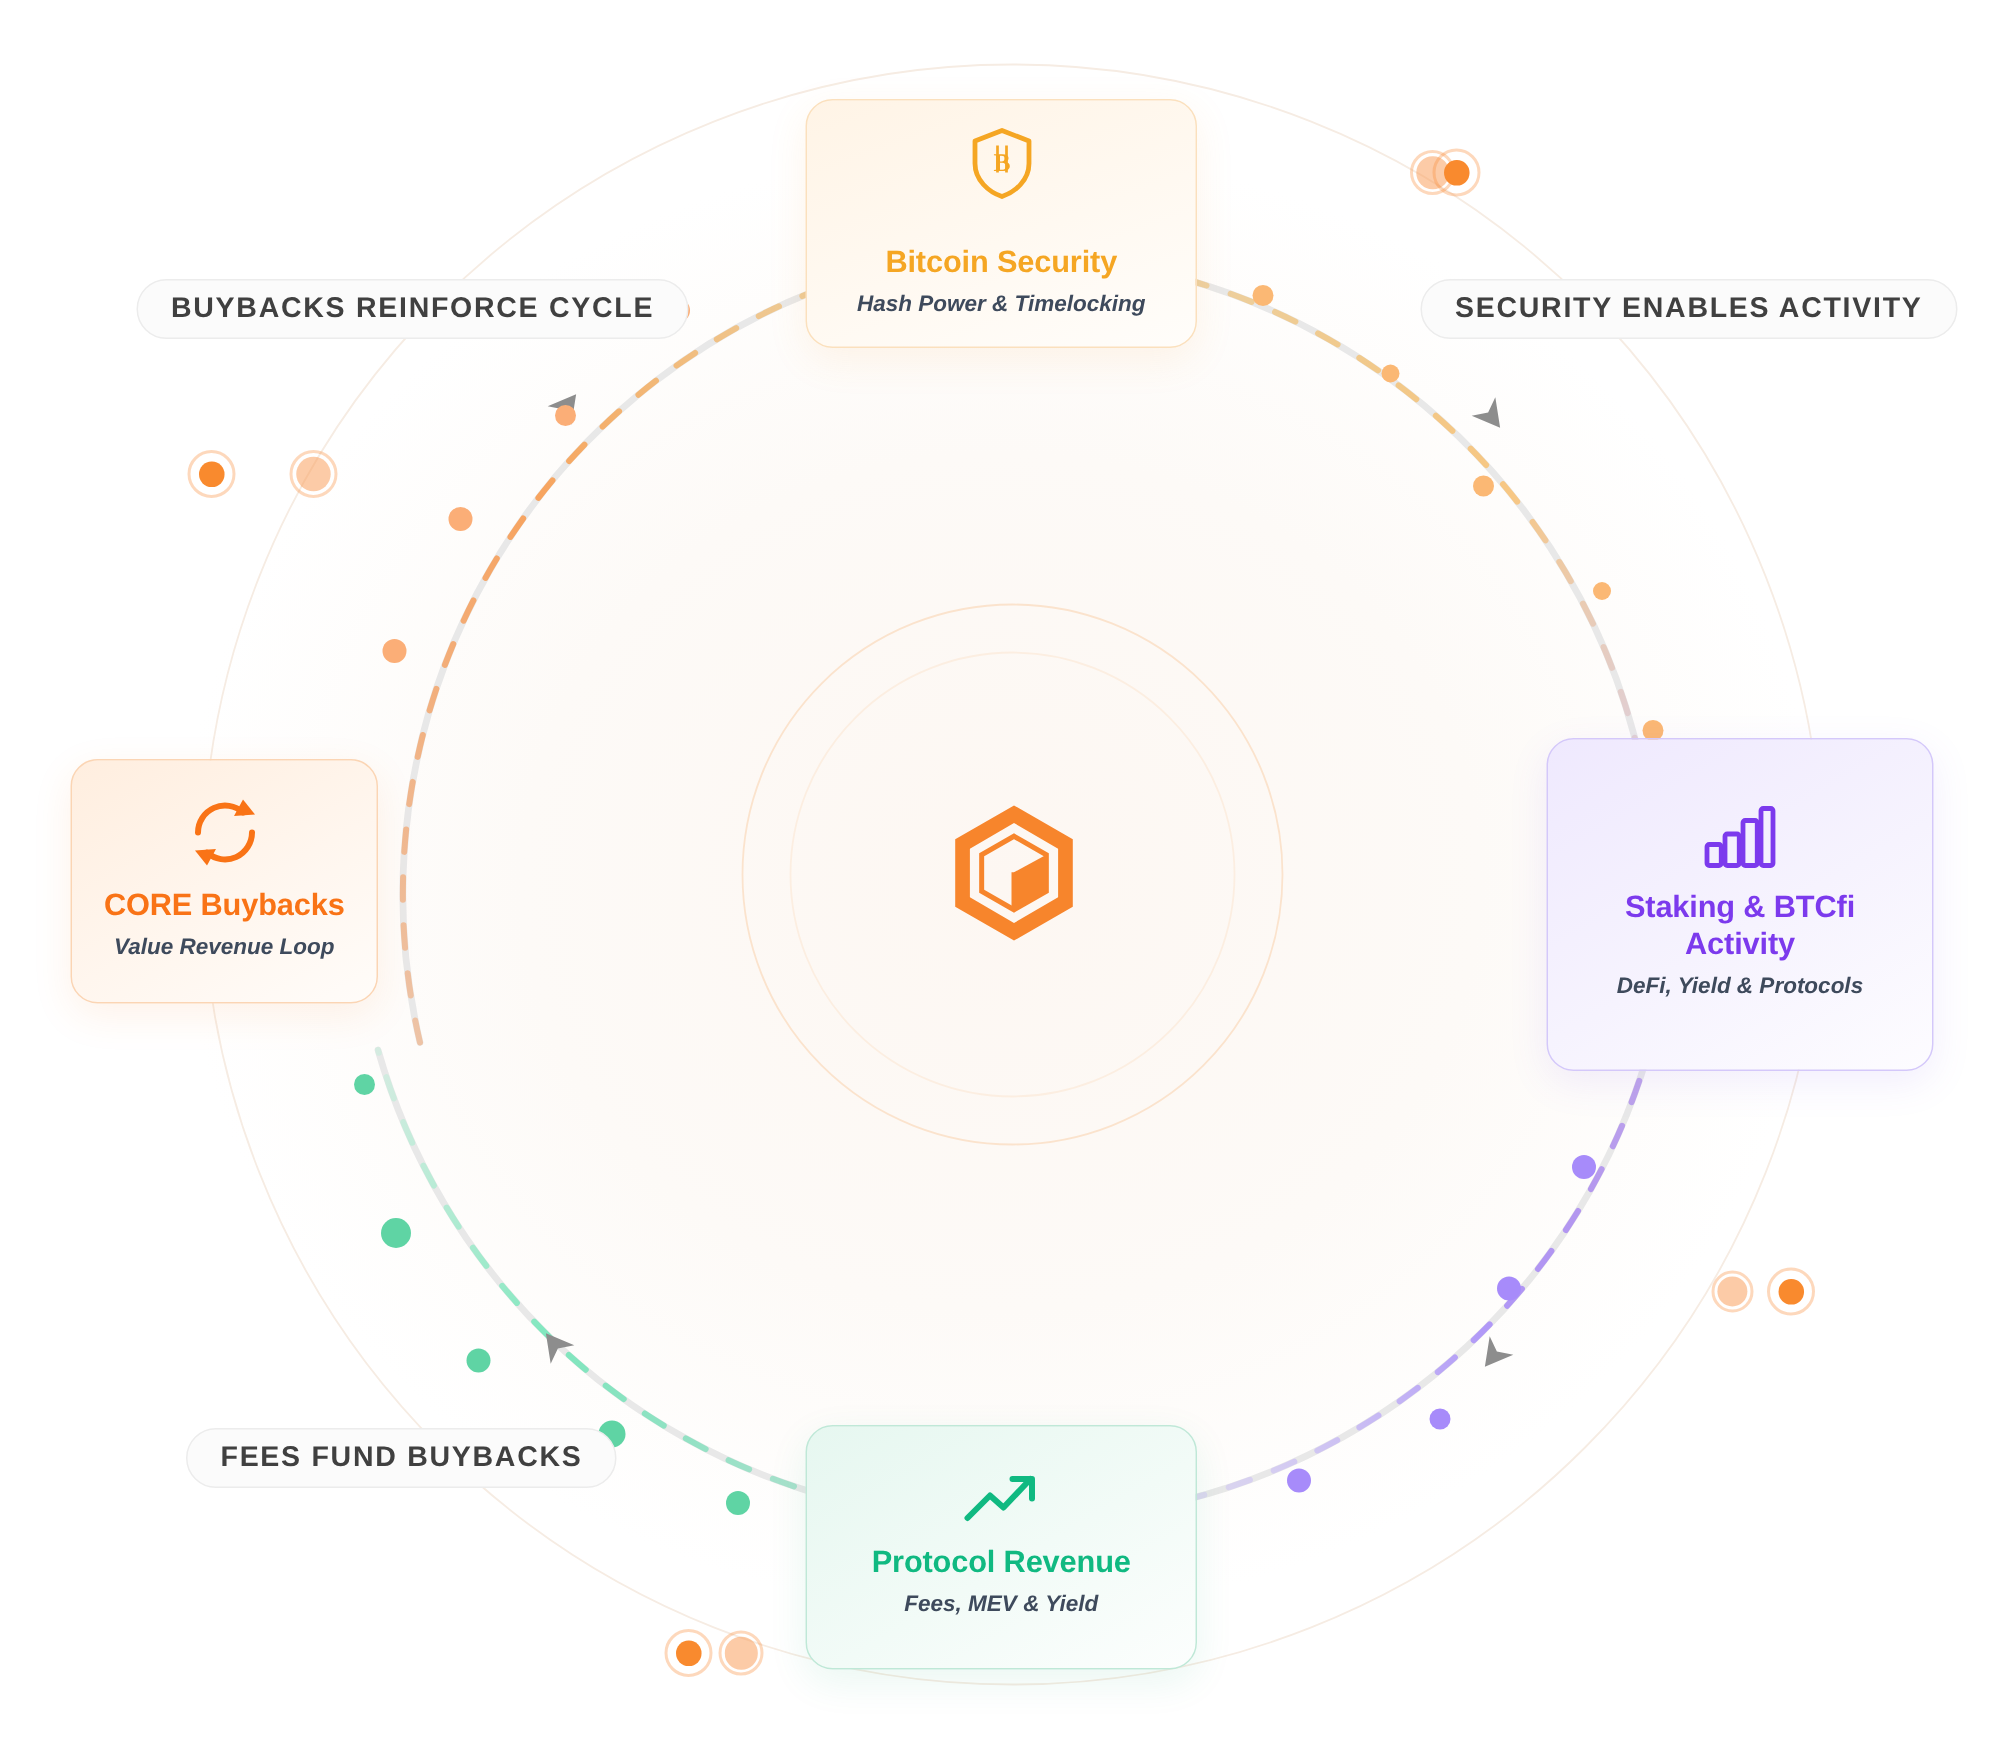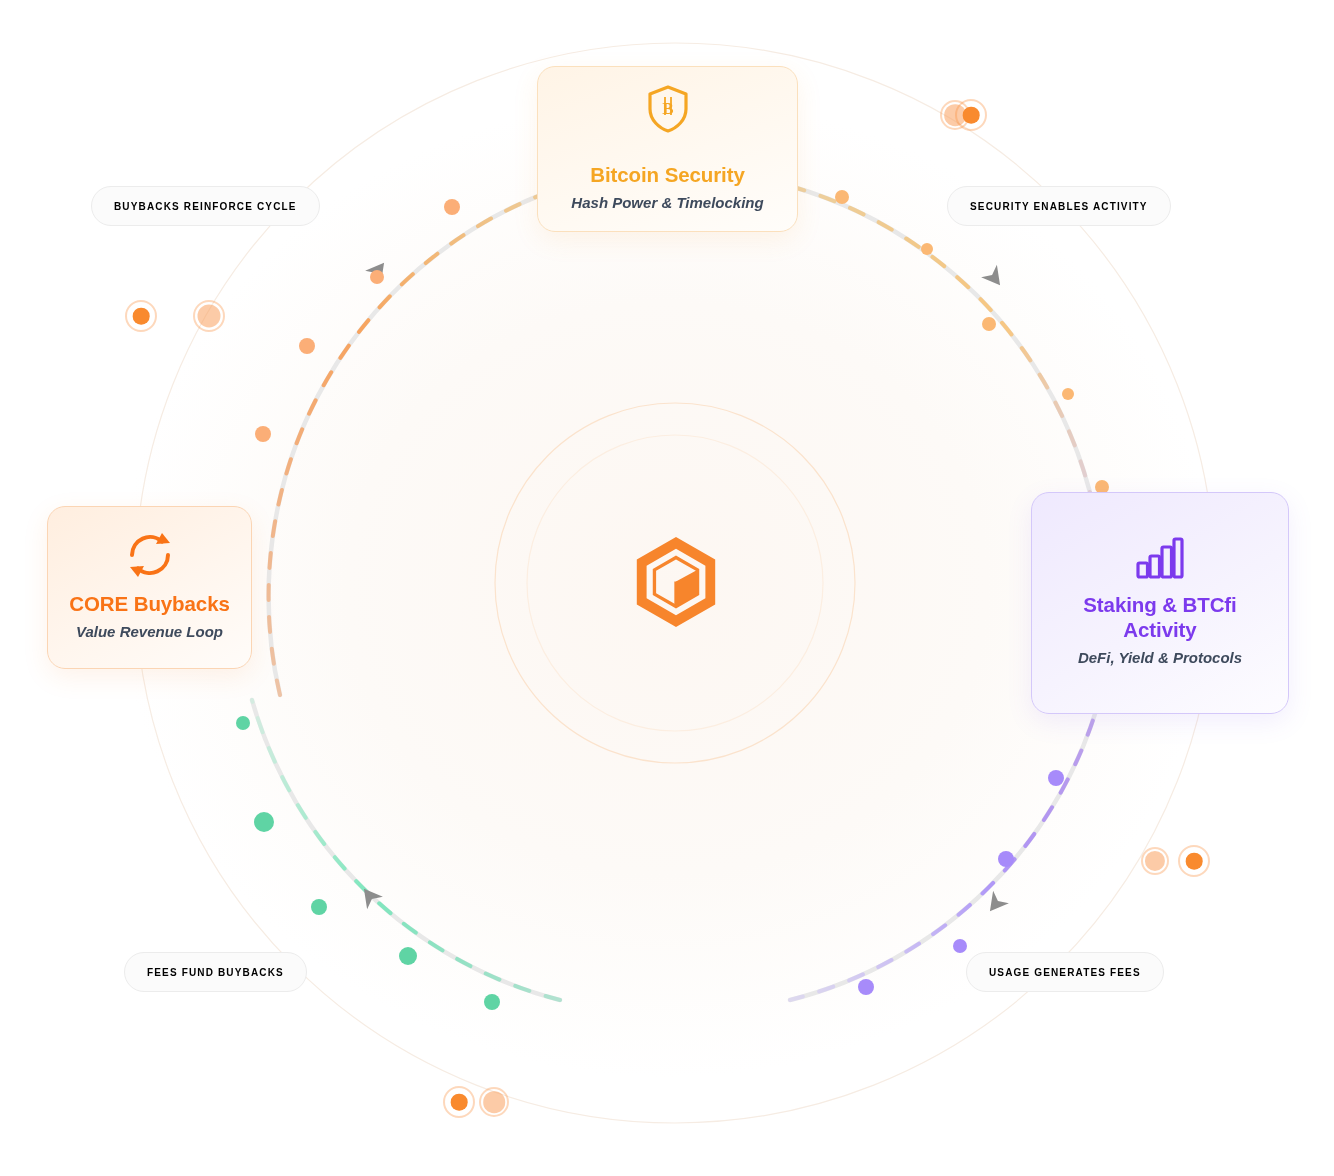--- a/index.html
+++ b/index.html
@@ -69,22 +69,22 @@
   
   .pill{
     position:absolute;
     box-sizing:border-box;
     height:40px;
     display:flex;align-items:center;justify-content:center;
     padding:0 22px;
     border-radius:20px;
     background:#fbfbfb;
     border:1px solid #ececec;
-    color:#000000;
-    font-size:10px;font-weight:bold;
+    color:#404040;
+    font-size:19px;font-weight:bold;
     letter-spacing:1.15px;
     white-space:nowrap;
     z-index:7;
   }
   #pill-tl{left:91px;top:186px;}
   #pill-tr{left:947px;top:186px;}
   #pill-bl{left:124px;top:952px;text-align:center;}
   #pill-br{left:966px;top:952px;}
 
   
@@ -240,25 +240,34 @@
           <rect x="15" y="20" width="9.5" height="21" rx="1.5"></rect>
           <rect x="27" y="11" width="9.5" height="30" rx="1.5"></rect>
           <rect x="39" y="3" width="8" height="38" rx="1.5"></rect>
         </g>
       </svg>
     </span>
     <div class="ttl">Staking &amp; BTCfi Activity</div>
     <div class="sub">DeFi, Yield &amp; Protocols</div>
   </div>
 
+  <div id="node-bottom" class="node">
+    <span class="ic">
+      <svg width="52" height="36" viewBox="0 0 52 36" xmlns="http://www.w3.org/2000/svg">
+        <path d="M3 31 L18 16 L27 24 L45 5" fill="none" stroke="#10b981" stroke-width="4" stroke-linecap="round" stroke-linejoin="round"></path>
+        <path d="M33 5 H46 V18" fill="none" stroke="#10b981" stroke-width="4" stroke-linecap="round" stroke-linejoin="round"></path>
+      </svg>
+    </span>
+    <div class="ttl">Protocol Revenue</div>
+    <div class="sub">Fees, MEV &amp; Yield</div>
+  </div>
 
   <div id="pill-tl" class="pill">BUYBACKS REINFORCE CYCLE</div>
   <div id="pill-tr" class="pill">SECURITY ENABLES ACTIVITY</div>
   <div id="pill-bl" class="pill">FEES FUND BUYBACKS</div>
-  <div id="pill-br" class="pill">USAGE GENERATES FEES</div>
 
   <div id="particles">
       <div class="particle" style="left: 125px; top: 300px; width: 32px; height: 32px;">
         <div class="halo"></div>
         <div class="core" style="width: 16.64px; height: 16.64px; background: rgb(249, 138, 46);"></div>
       </div>
       <div class="particle" style="left: 193px; top: 300px; width: 32px; height: 32px;">
         <div class="halo"></div>
         <div class="core" style="width: 23.04px; height: 23.04px; background: rgba(250, 160, 95, 0.55);"></div>
       </div>

